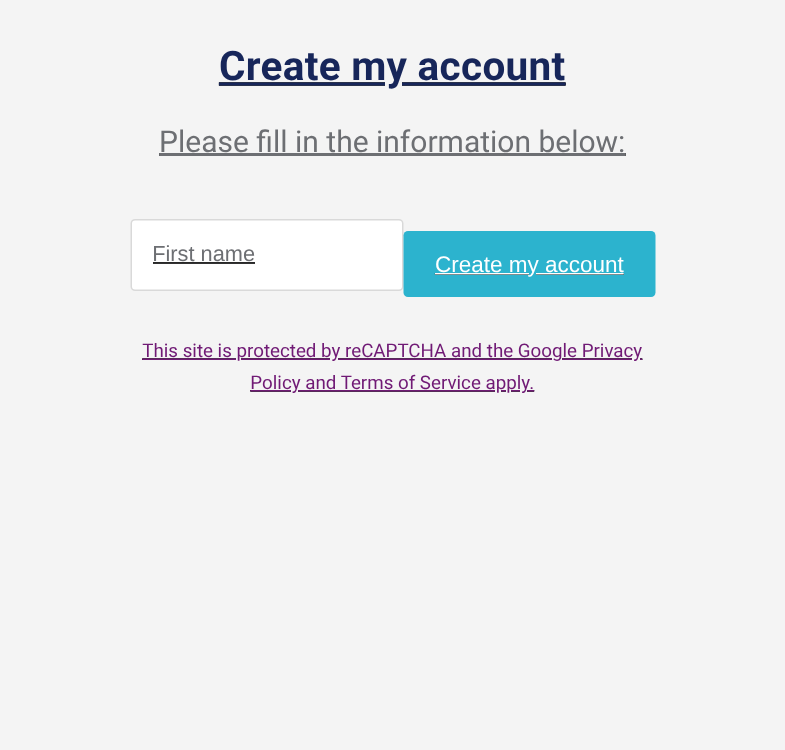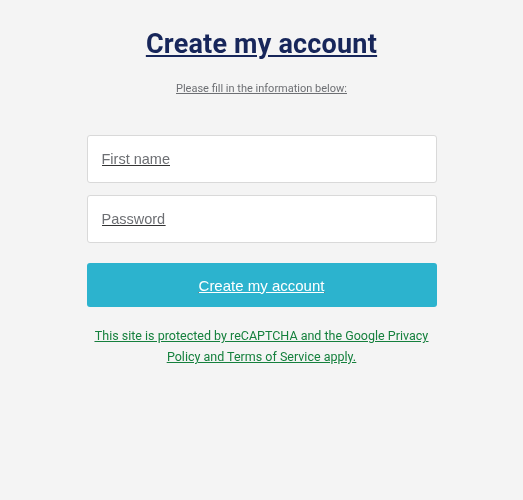--- a/index.html
+++ b/index.html
@@ -15,28 +15,28 @@
 .title {
   color: #17265a;
   font-size: 27px;
   font-weight: 700;
   letter-spacing: 0.2px;
   text-align: center;
 }
 .subtitle {
   margin-top: 22px;
   color: #6d6f73;
-  font-size: 11px;
+  font-size: 20px;
   text-align: left;
 }
 .form {
   margin-top: 40px;
   width: 350px;
   display: flex;
-  flex-direction: column;
+  flex-direction: row;
 }
 .field {
   width: 100%;
   height: 48px;
   border: 1px solid #d9d9d9;
   background: #ffffff;
   border-radius: 3px;
   padding: 0 14px;
   font-size: 14.5px;
   color: #333;
@@ -53,32 +53,31 @@
   border: none;
   border-radius: 3px;
   color: #ffffff;
   font-size: 15px;
   font-weight: 500;
   cursor: pointer;
   margin-top: 8px;
 }
 .disclaimer {
   margin-top: 18px;
-  color: #15803d;
+  color: #701a75;
   font-size: 12.5px;
   text-align: center;
   line-height: 1.7;
   max-width: 360px;
 }
 </style>
 </head>
 <body>
 
 <h1 class="title">Create my account</h1>
 <p class="subtitle">Please fill in the information below:</p>
 
 <form class="form">
   <input type="text" class="field" placeholder="First name" style="">
-  <input type="password" class="field" placeholder="Password" style="">
   <button type="button" class="submit-btn">Create my account</button>
 </form>
 
 <p class="disclaimer">This site is protected by reCAPTCHA and the Google Privacy Policy and Terms of Service apply.</p>
 
 </body></html>

